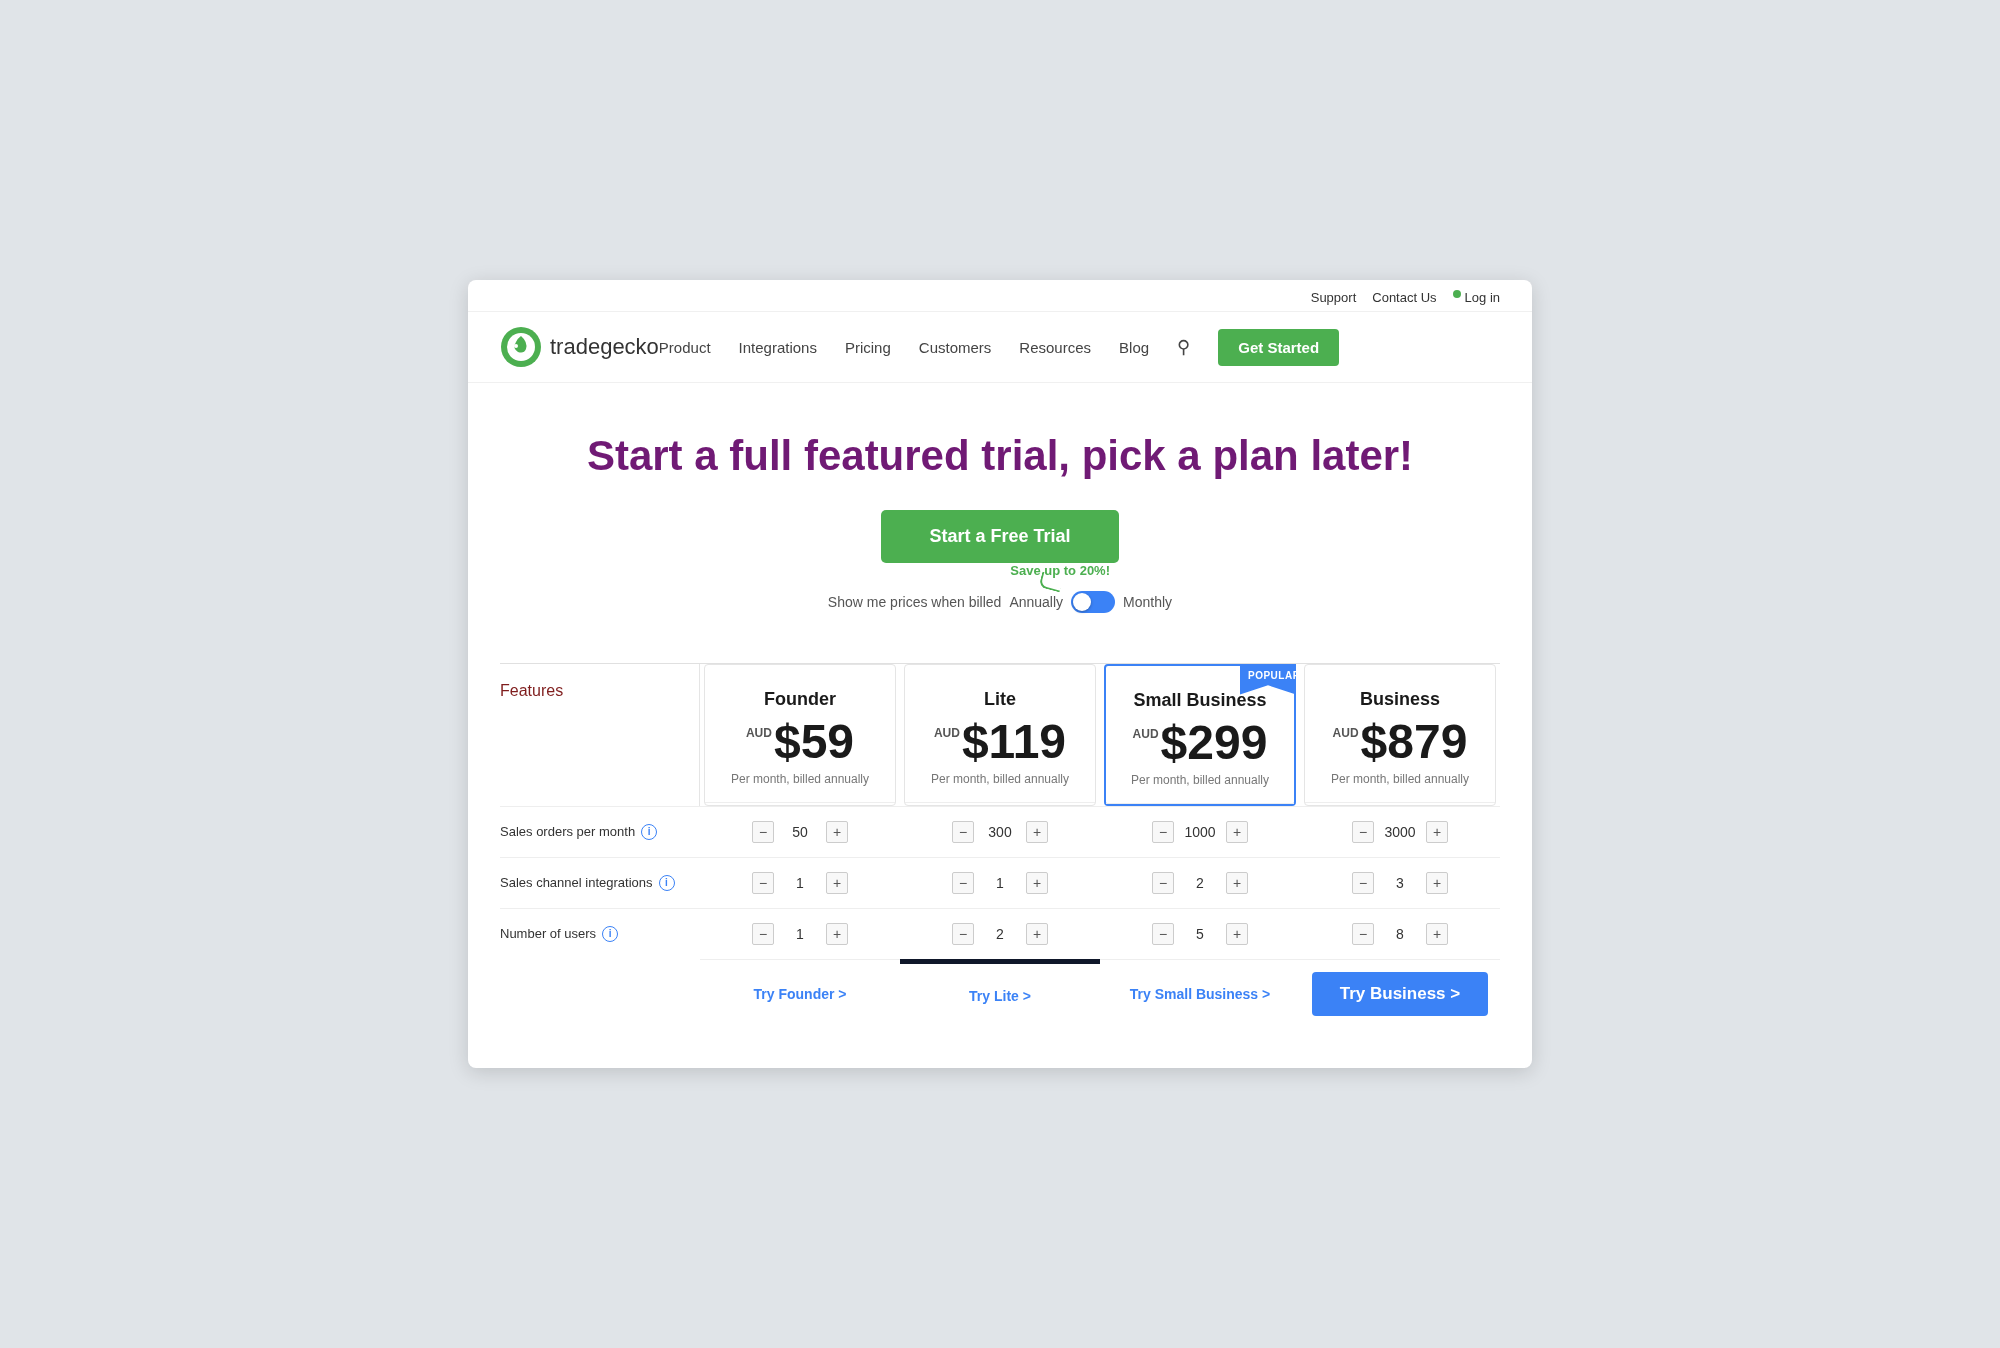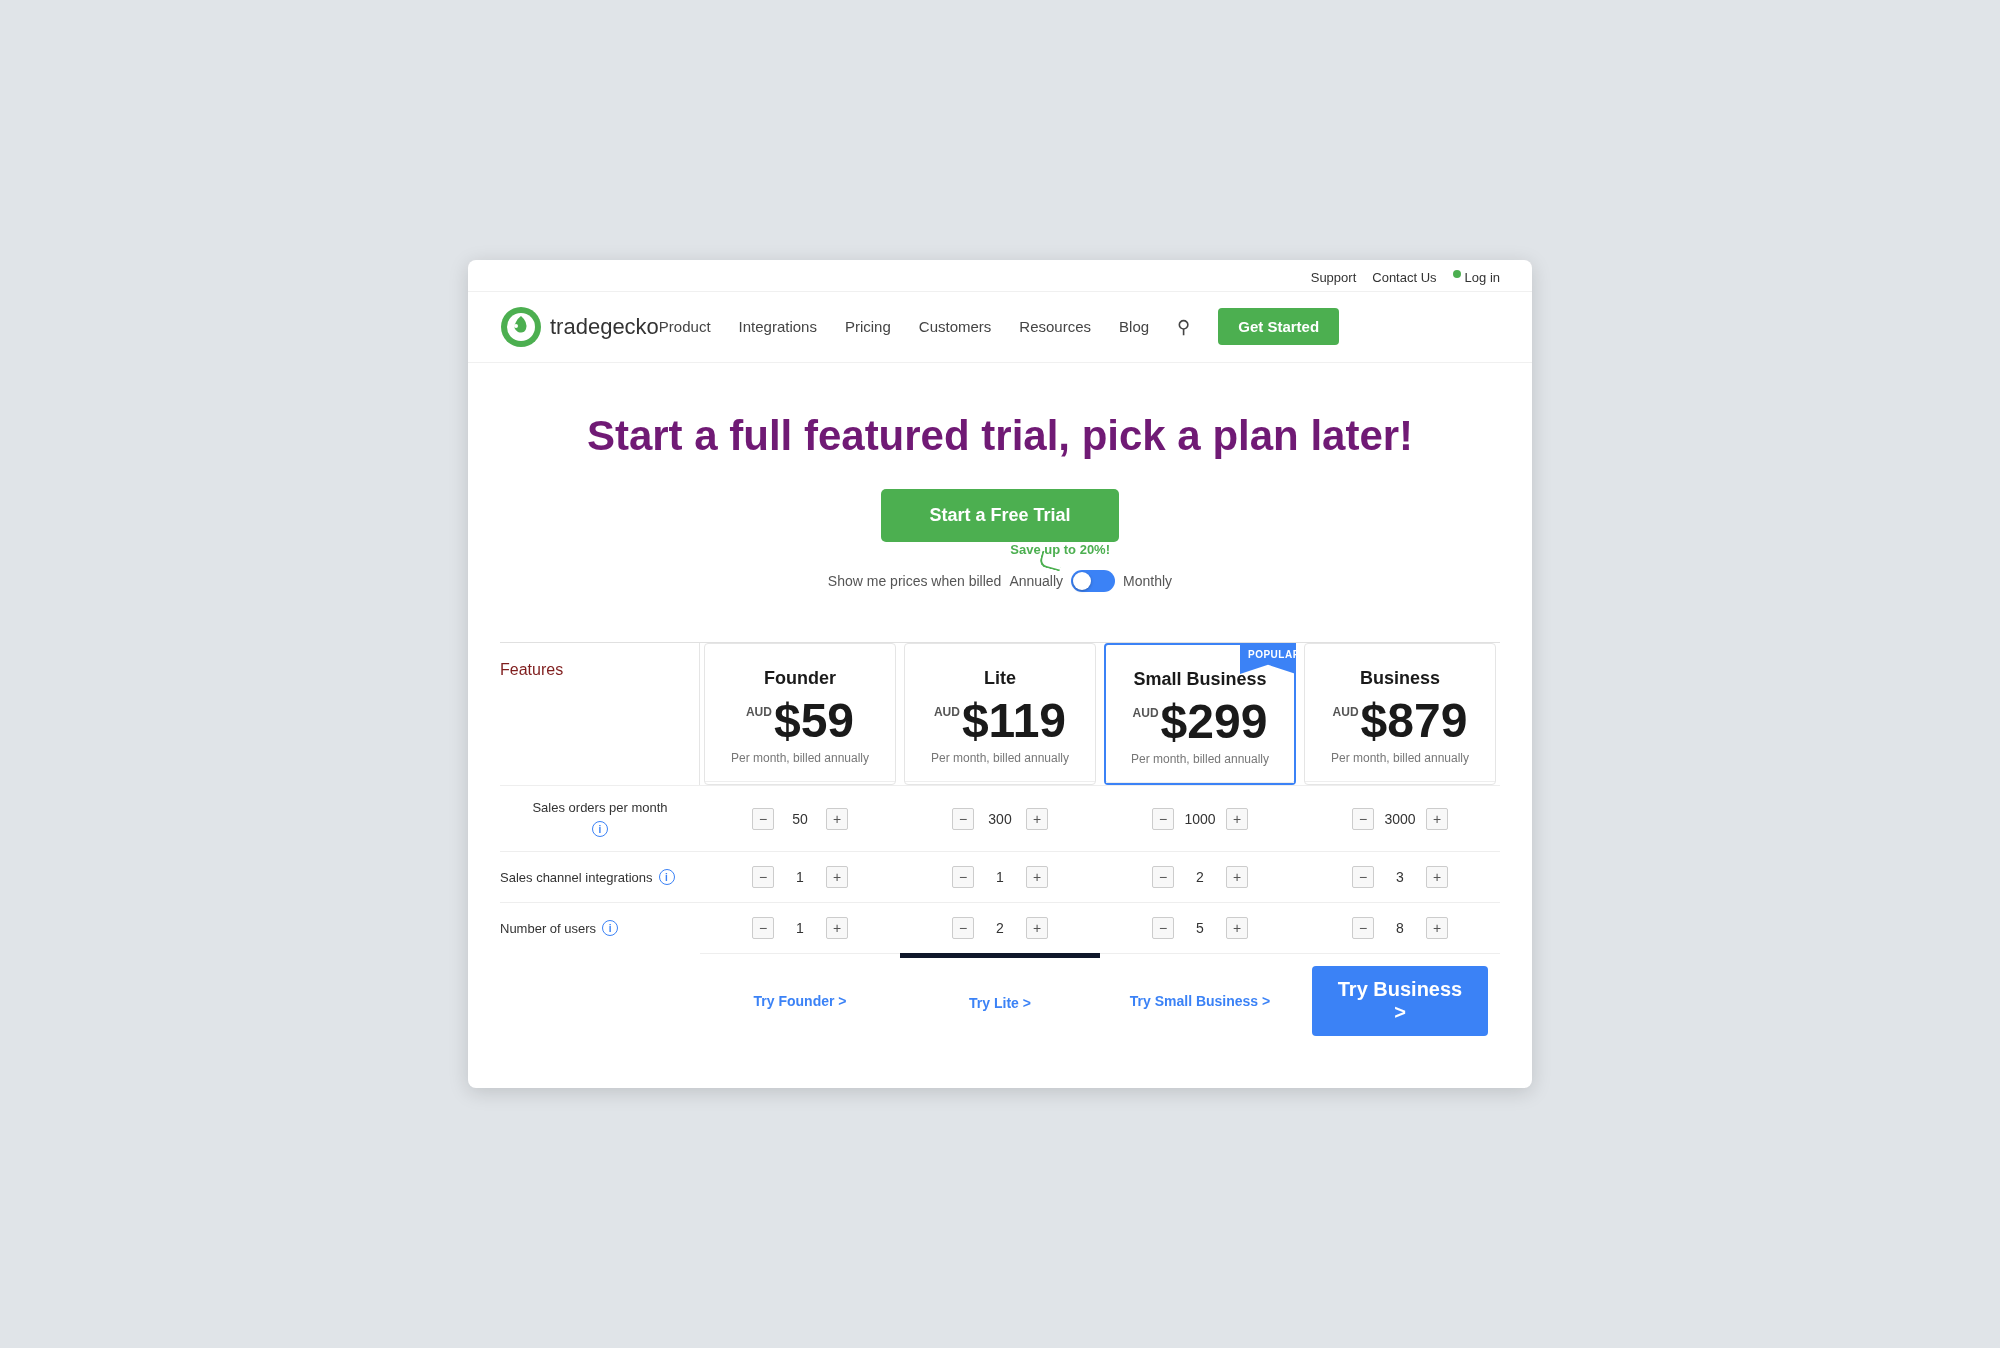--- a/index.html
+++ b/index.html
@@ -294,21 +294,21 @@
       border: none;
       cursor: pointer;
       text-decoration: none;
     }
     .try-btn-solid {
       background: #3b82f6;
       color: #fff;
       border: none;
       border-radius: 4px;
       padding: 12px 24px;
-      font-size: 20px;
+      font-size: 17px;
       font-weight: 700;
       cursor: pointer;
       width: 100%;
     }
   </style>
 </head>
 <body>
 
 <div class="window">
 
@@ -403,21 +403,21 @@
         <div class="plan-header">
           <div class="plan-name">Business</div>
           <div class="plan-price-wrap">
             <span class="plan-currency-label">AUD</span>
             <span class="plan-price">$879</span>
           </div>
           <div class="plan-price-sub">Per month, billed annually</div>
         </div>
       </div>
 
-      <div class="feature-label-cell" style="border-top:1px solid #eee; padding:14px 0; display:flex; align-items:center; gap:6px; font-size:13px; color:#333;flex-direction:column;">
+      <div class="feature-label-cell" style="border-top:1px solid #eee; padding:14px 0; display:flex; align-items:center; gap:6px; font-size:13px; color:#333;">
         <span>Sales orders per month</span>
         <span class="info-icon">i</span>
       </div>
       <div style="border-top:1px solid #eee; padding:14px 8px; display:flex; align-items:center; justify-content:center;">
         <div class="stepper">
           <button class="stepper-btn">−</button>
           <span class="stepper-val">50</span>
           <button class="stepper-btn">+</button>
         </div>
       </div>

